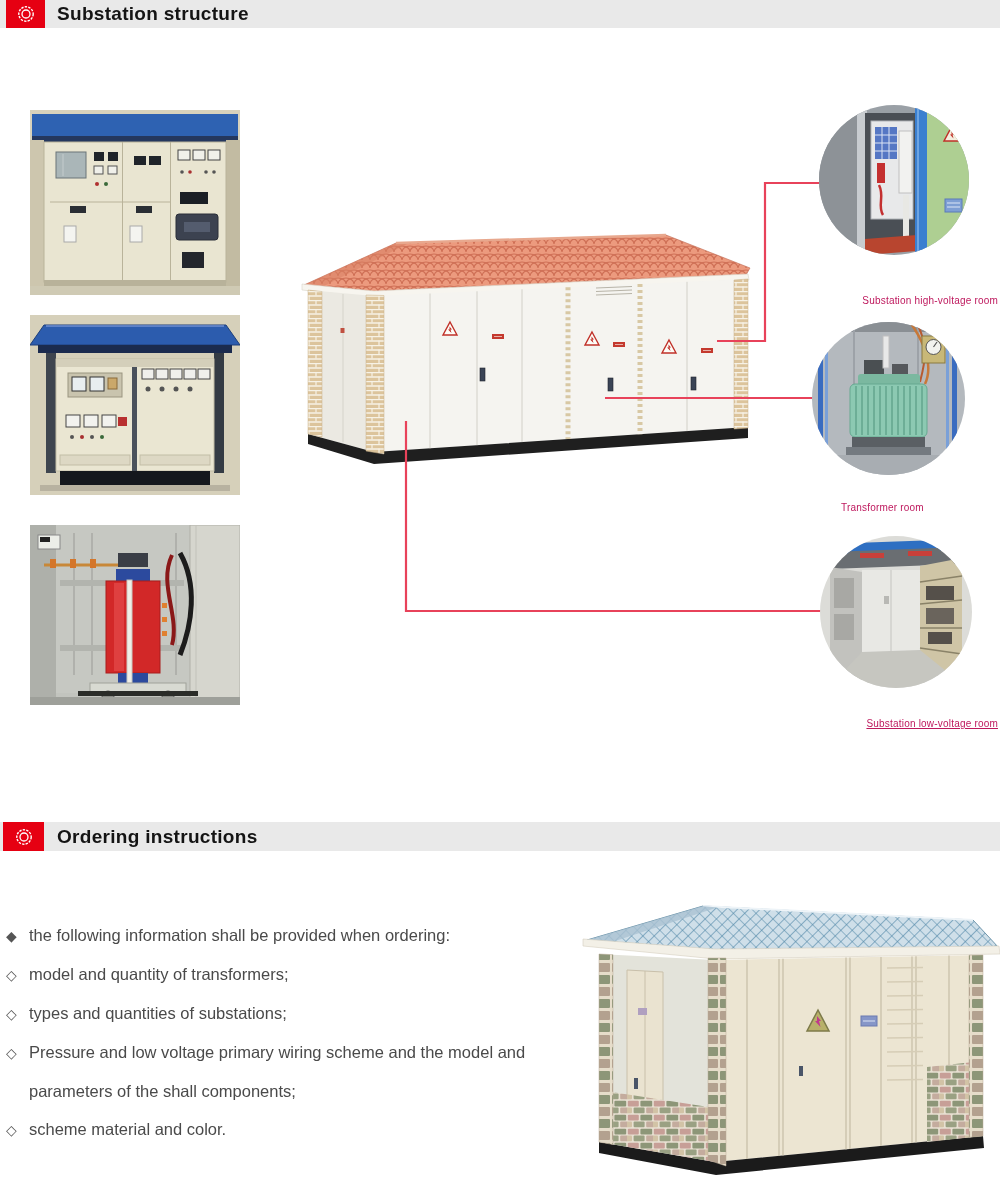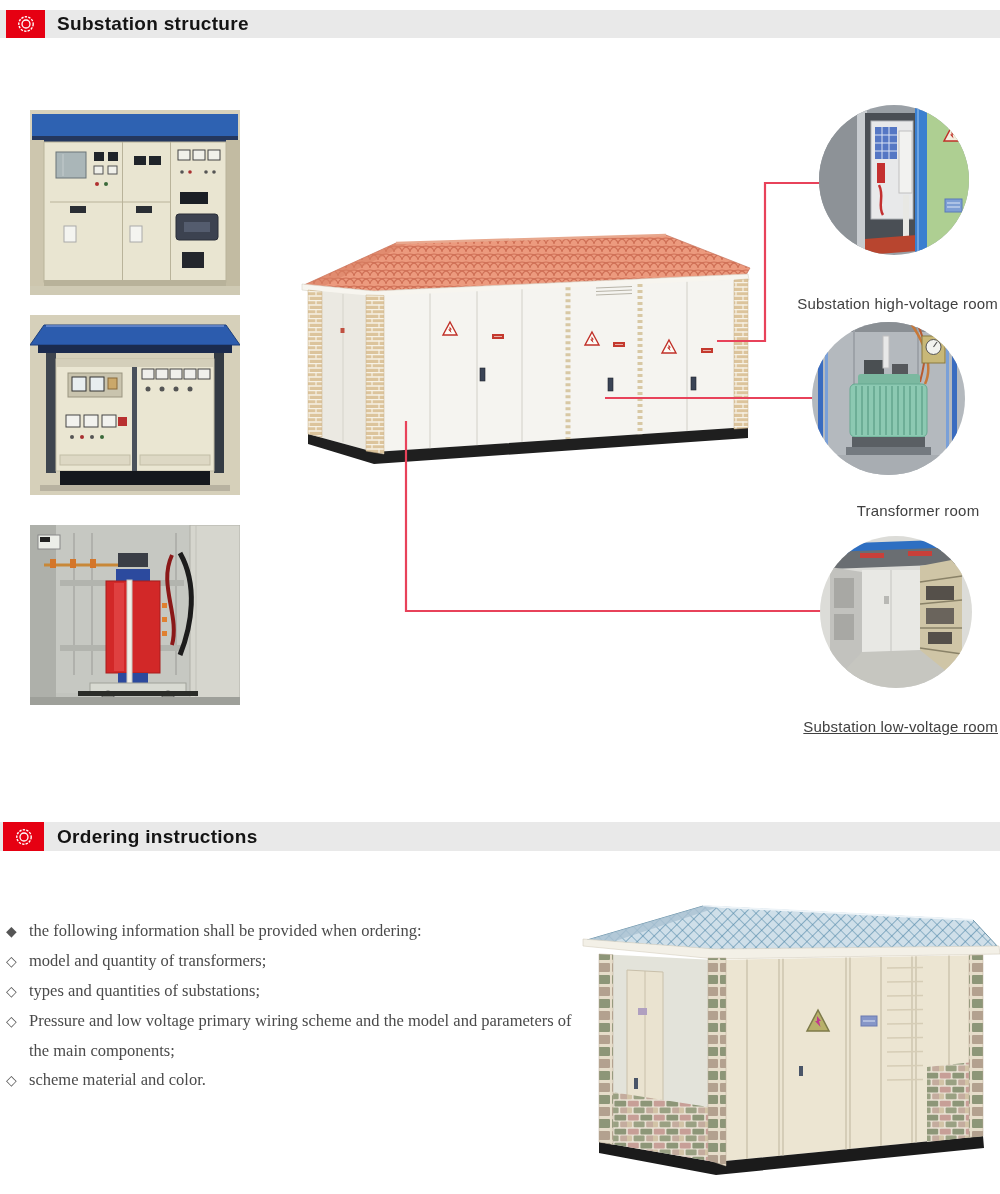--- a/index.html
+++ b/index.html
@@ -5,33 +5,33 @@
   html,body{margin:0;padding:0;background:#ffffff;}
   .page{position:relative;width:1000px;height:1194px;background:#ffffff;overflow:hidden;
         font-family:"Liberation Sans","DejaVu Sans",sans-serif;}
   .section-bar{position:absolute;left:0;width:1000px;height:28px;background:#e9e9e9;}
   .logo-block{position:absolute;left:6px;top:0;width:39px;height:28px;background:#e60012;
               display:flex;align-items:center;justify-content:center;}
   .section-title{position:absolute;left:57px;top:0;height:28px;line-height:28px;margin:0;
                  font-size:19px;font-weight:bold;color:#141414;letter-spacing:.3px;}
   figure{margin:0;padding:0;position:absolute;}
   figure svg{display:block;}
-  .callout-label{position:absolute;font-size:15px;color:#404040;letter-spacing:.2px;white-space:nowrap;margin-left:25px;}
+  .callout-label{position:absolute;font-size:10px;color:#be185d;letter-spacing:.2px;white-space:nowrap;}
   .lines-overlay{position:absolute;left:0;top:0;pointer-events:none;}
   .order-list{position:absolute;left:6px;top:916px;width:580px;font-size:16.5px;color:#4a4a4a;}
-  .order-item{line-height:29px;padding-left:23px;text-indent:-23px;font-family:Liberation Serif, serif;}
+  .order-item{line-height:38px;padding-left:23px;text-indent:-23px;}
   .order-item .bullet{display:inline-block;width:15px;margin-right:8px;text-indent:0;
                       font-size:14px;color:#555;}
 </style>
 </head>
 <body>
 
 <div class="page">
 
-  <div class="section-bar" style="top:10px;">
+  <div class="section-bar" style="top:0;">
     <div class="logo-block">
       <svg width="20" height="20" viewBox="0 0 20 20">
         <circle cx="10" cy="10" r="7.2" fill="none" stroke="#ffffff" stroke-width="1.4" stroke-dasharray="2.4,1.2"></circle>
         <circle cx="10" cy="10" r="4" fill="none" stroke="#ffffff" stroke-width="1.3"></circle>
       </svg>
     </div>
     <h1 class="section-title">Substation structure</h1>
   </div>
 
   <figure style="left:30px;top:110px;">
@@ -347,21 +347,21 @@
         </g>
         <rect x="106" y="50" width="28" height="14" fill="#55504a"></rect>
         <rect x="106" y="72" width="28" height="16" fill="#6a645c"></rect>
         <rect x="108" y="96" width="24" height="12" fill="#55504a"></rect>
         <polygon points="10,150 42,116 100,114 142,148 142,152 10,152" fill="#c6c6c0"></polygon>
       </g>
     </svg>
   </figure>
 
   <div class="callout-label" style="top:295px;right:2px;">Substation high-voltage room</div>
-  <div class="callout-label" style="top:502px;left:813px;width:160px;text-align:center;">Transformer room</div>
+  <div class="callout-label" style="top:502px;left:841px;width:160px;text-align:left;">Transformer room</div>
   <div class="callout-label" style="top:718px;right:2px;text-decoration:underline;">Substation low-voltage room</div>
 
   <div class="section-bar" style="top:822px;height:29px;">
     <div class="logo-block" style="left:3px;width:41px;height:29px;">
       <svg width="20" height="20" viewBox="0 0 20 20">
         <circle cx="10" cy="10" r="7.2" fill="none" stroke="#ffffff" stroke-width="1.4" stroke-dasharray="2.4,1.2"></circle>
         <circle cx="10" cy="10" r="4" fill="none" stroke="#ffffff" stroke-width="1.3"></circle>
       </svg>
     </div>
     <h2 class="section-title" style="height:29px;line-height:29px;text-align:center;">Ordering instructions</h2>
@@ -371,21 +371,21 @@
     <div class="order-item">
       <span class="bullet">◆</span><span>the following information shall be provided when ordering:</span>
     </div>
     <div class="order-item">
       <span class="bullet">◇</span><span>model and quantity of transformers;</span>
     </div>
     <div class="order-item">
       <span class="bullet">◇</span><span>types and quantities of substations;</span>
     </div>
     <div class="order-item">
-      <span class="bullet">◇</span><span>Pressure and low voltage primary wiring scheme and the model and parameters of the main components;</span>
+      <span class="bullet">◇</span><span>Pressure and low voltage primary wiring scheme and the model and parameters of the shall components;</span>
     </div>
     <div class="order-item">
       <span class="bullet">◇</span><span>scheme material and color.</span>
     </div>
   </div>
 
   <figure style="left:575px;top:890px;">
     <svg width="425" height="304" viewBox="0 0 425 304">
       <defs>
         <pattern id="bluegrid" width="8" height="8" patternUnits="userSpaceOnUse" patternTransform="rotate(45)">

